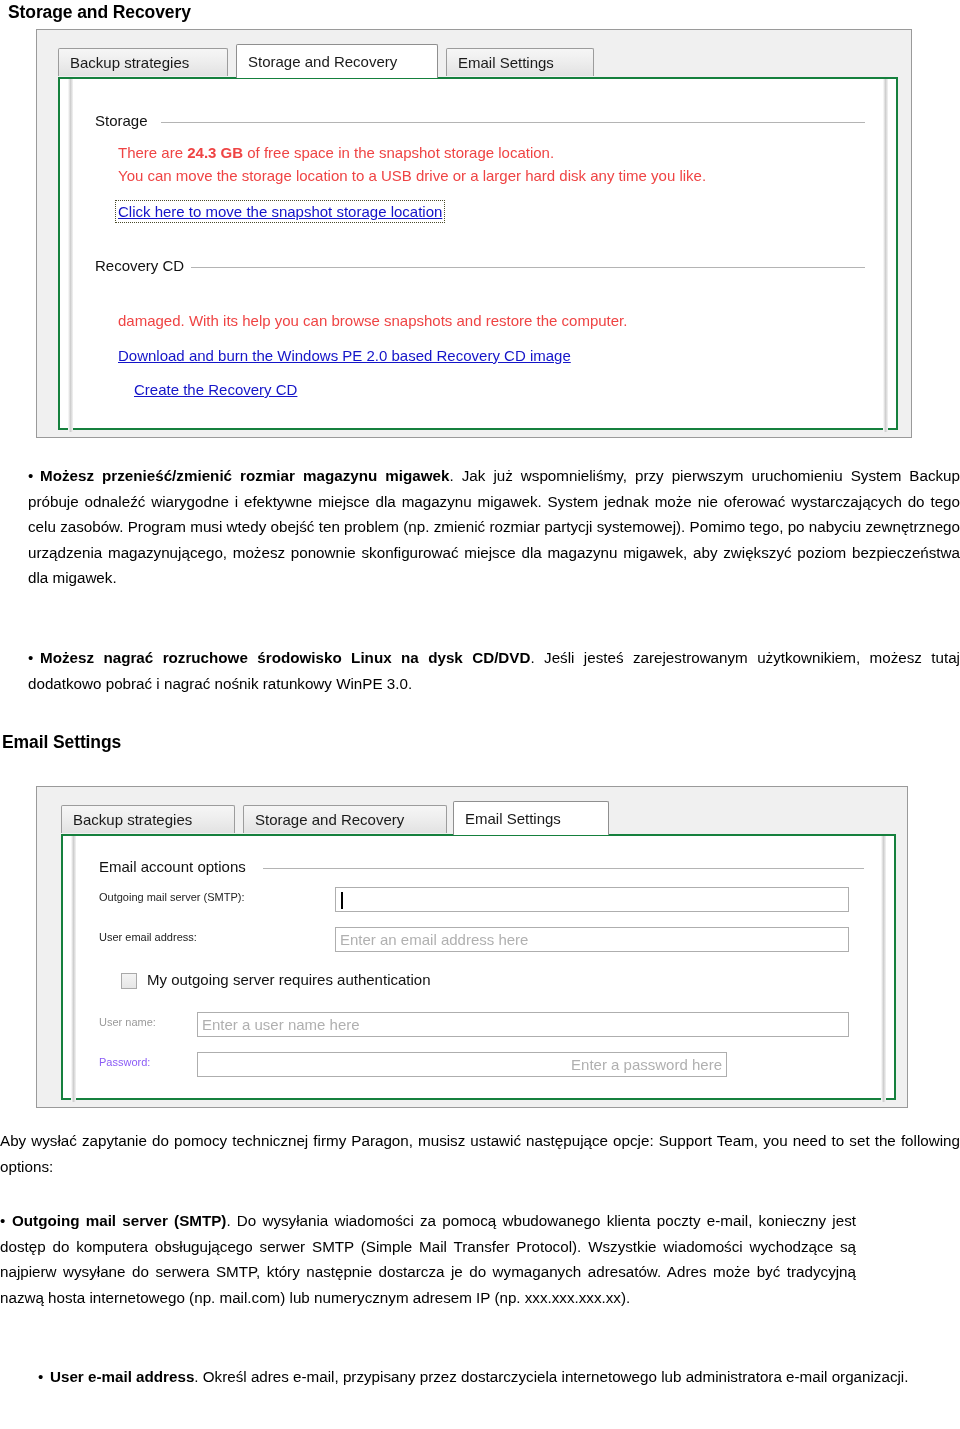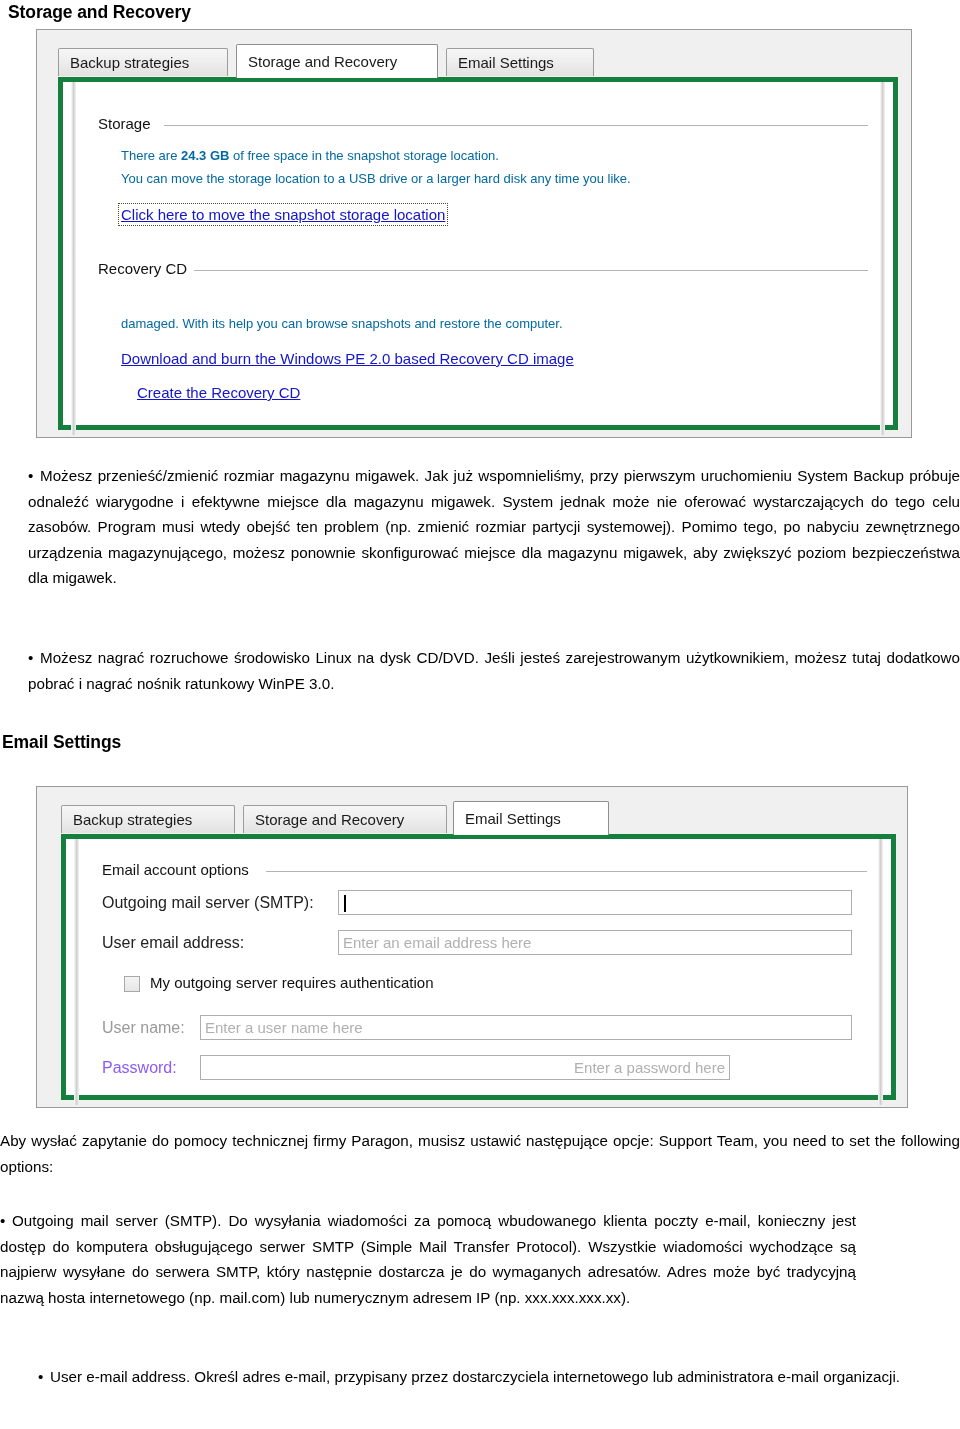--- a/index.html
+++ b/index.html
@@ -36,21 +36,21 @@
   }
 
   
   .para {
     position: absolute;
     font-size: 15.2px;
     line-height: 25.5px;
     text-align: justify;
     color: #000;
   }
-  .para b { font-weight: normal; }
+  .para b { font-weight: bold; }
   .bullet-dot {
     display: inline-block;
     width: 12px;
   }
 
   
   .winshot {
     position: absolute;
     background: #f0f0f0;
     border: 1px solid #9a9a9a;
@@ -89,21 +89,21 @@
     line-height: 33px;
     background: #ffffff;
     border-color: #8f8f8f;
     z-index: 5;
   }
 
   
   .tabpane {
     position: absolute;
     background: #ffffff;
-    border: 5px solid #15803d;
+    border: 2px solid #15803d;
     box-sizing: border-box;
   }
 
   
   .groupbox {
     position: absolute;
   }
   .groupbox-title {
     position: absolute;
     left: 0;
@@ -116,22 +116,22 @@
   }
   .groupbox-rule {
     position: absolute;
     top: 10px;
     height: 1px;
     background: #b4b4b4;
   }
 
   .wintext {
     position: absolute;
-    font-size: 13px;
-    color: #0369a1;
+    font-size: 15px;
+    color: #ef4444;
     line-height: 21px;
     white-space: nowrap;
   }
   .wintext b { font-weight: bold; }
 
   .winlink {
     position: absolute;
     font-size: 15px;
     color: #1414c8;
     text-decoration: underline;
@@ -139,21 +139,21 @@
     cursor: pointer;
   }
   .winlink.focused {
     outline: 1px dotted #4a4a2a;
     outline-offset: 2px;
   }
 
   
   .fieldlabel {
     position: absolute;
-    font-size: 16px;
+    font-size: 11px;
     color: #222;
     white-space: nowrap;
     text-align: right;
   }
   .textinput {
     position: absolute;
     box-sizing: border-box;
     border: 1px solid #aeaeae;
     background: #ffffff;
     height: 25px;

